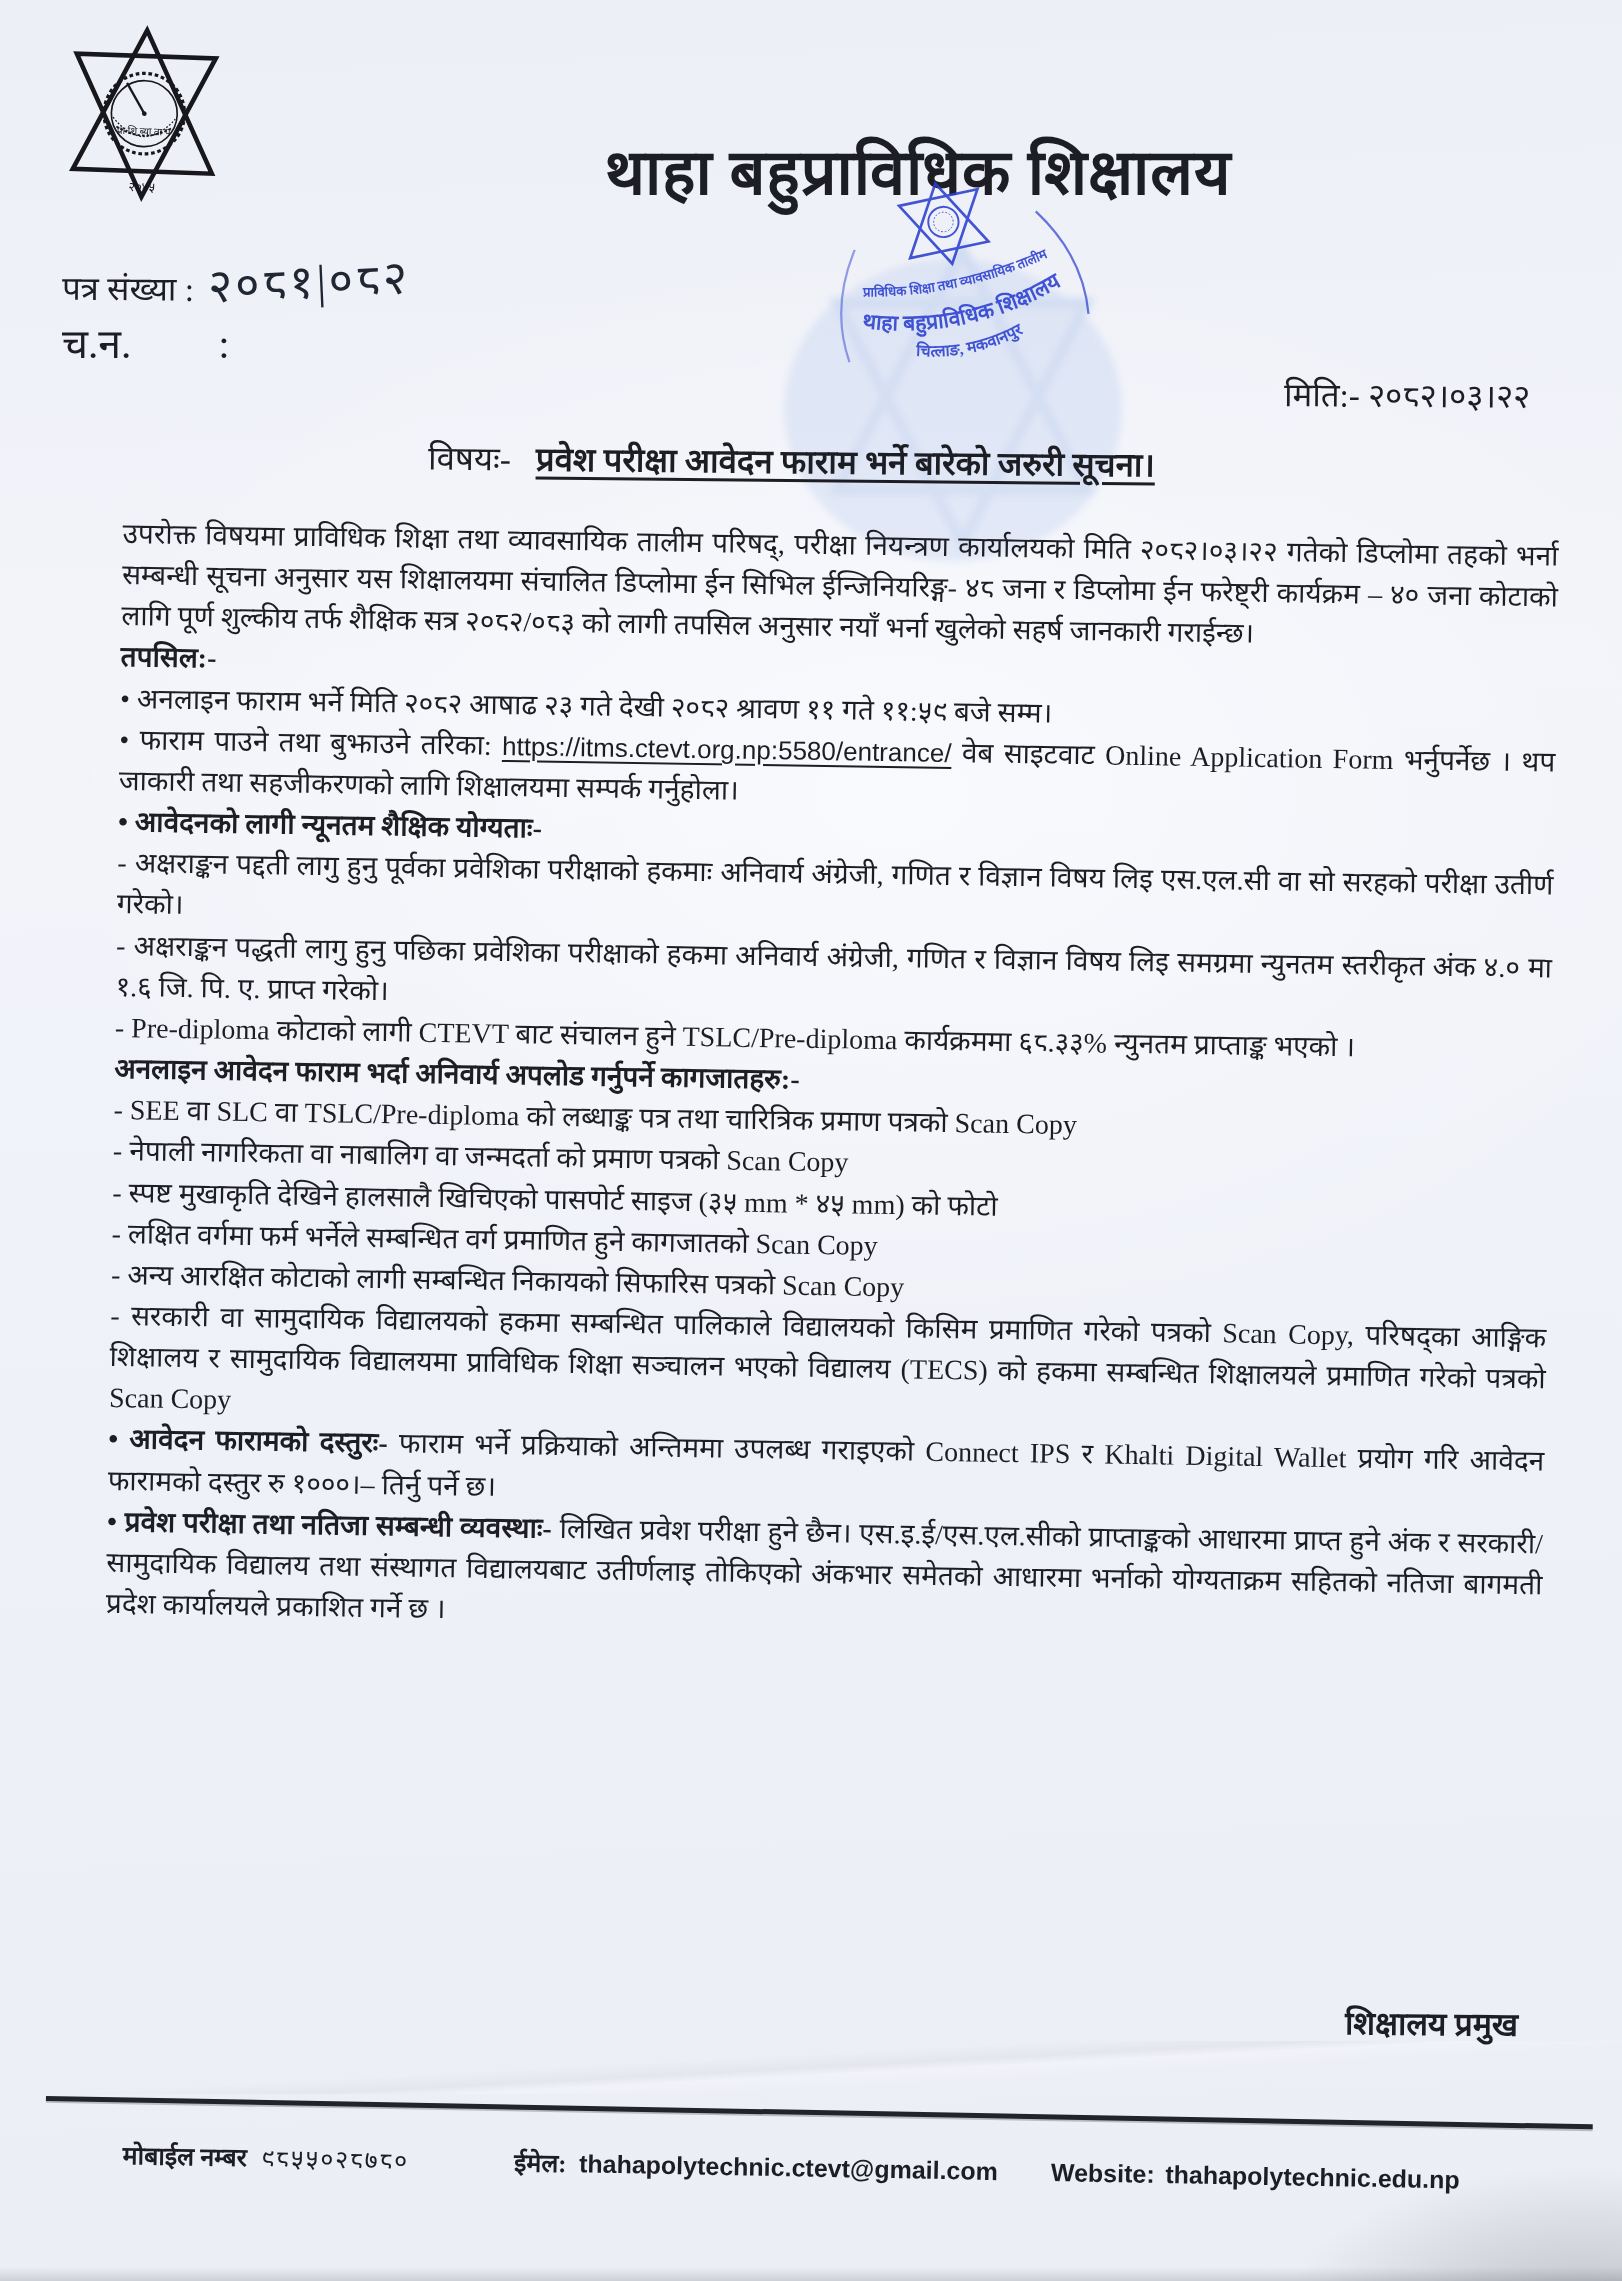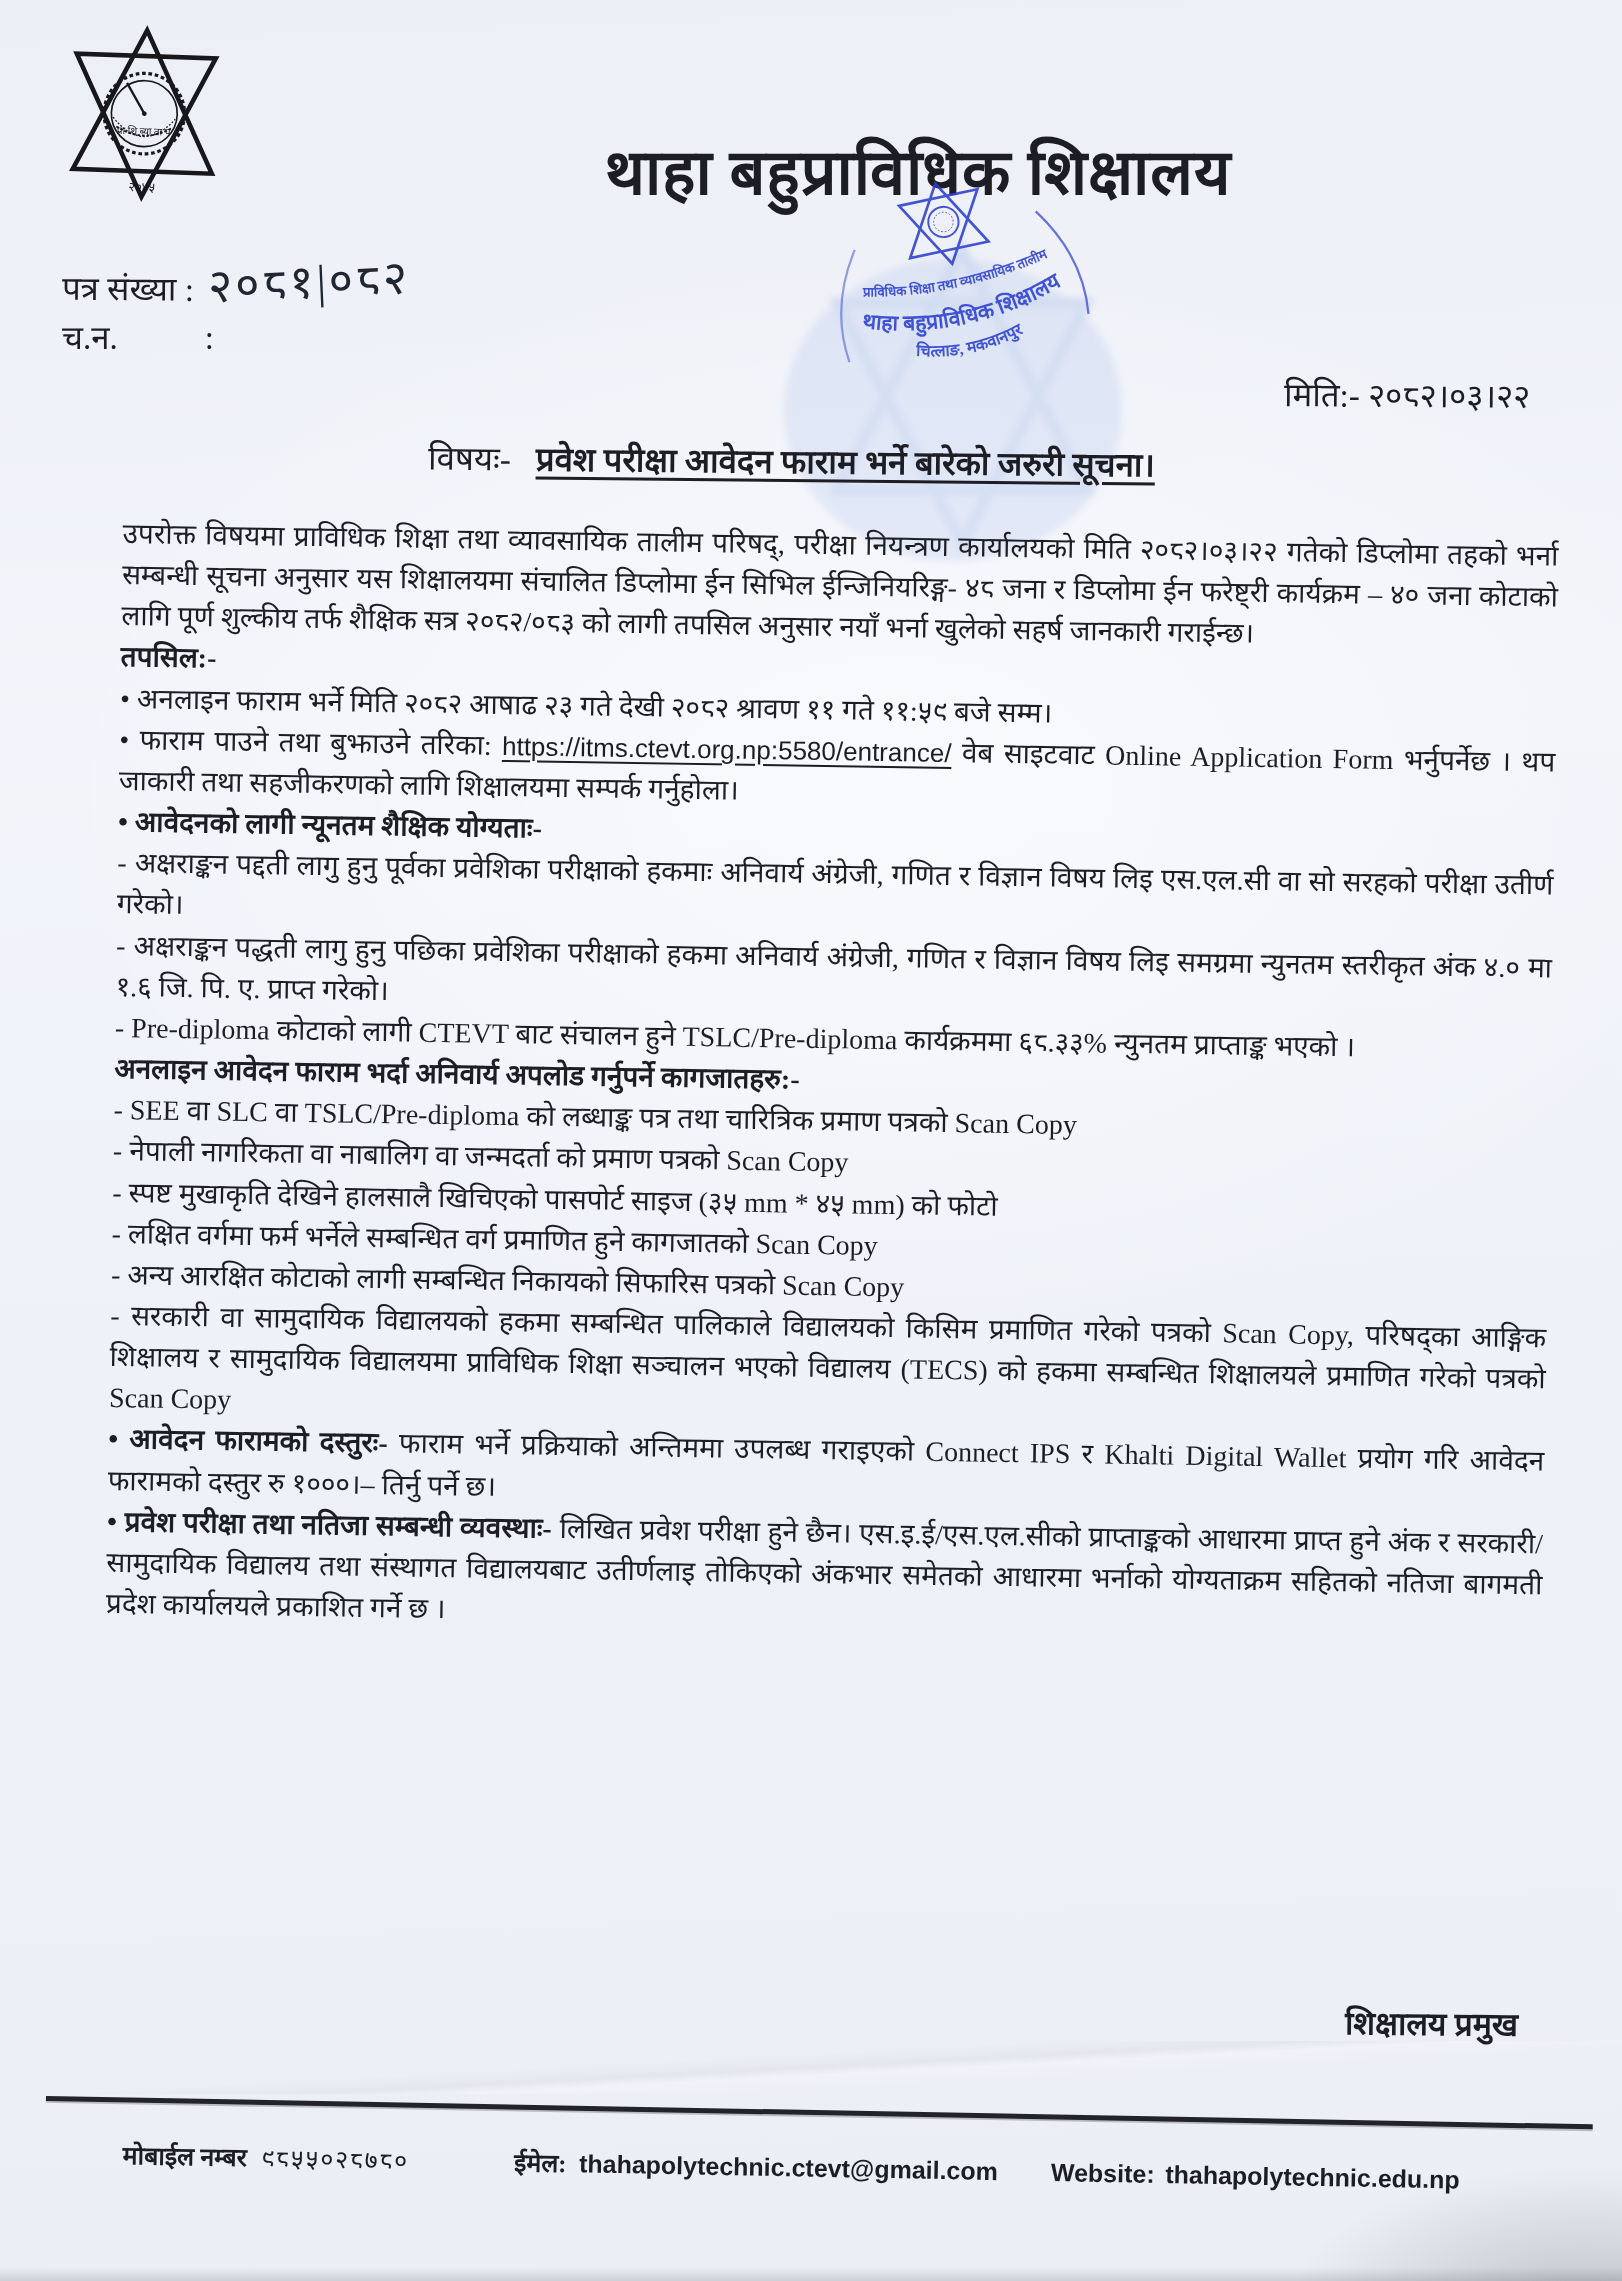--- a/index.html
+++ b/index.html
@@ -34,21 +34,21 @@
 
   
   .stamp-smudge{position:absolute;left:757px;top:223px;width:419px;height:374px;pointer-events:none;}
   .stamp{position:absolute;left:813px;top:175px;width:307px;height:307px;
     transform:rotate(-12deg);opacity:.88;pointer-events:none;}
 
   
   .ref-line{position:absolute;left:62px;top:251px;font-size:33px;transform:rotate(.4deg);white-space:nowrap;}
   .ref-value{display:inline-block;font-size:47px;letter-spacing:2.7px;margin-left:14.3px;
     transform:rotate(-3deg) translateY(-3.6px);color:#212633;}
-  .dispatch-line{position:absolute;left:62px;top:314px;font-size:33px;}
+  .dispatch-line{position:absolute;left:62px;top:314px;font-size:41px;}
   .dispatch-line .colon{display:inline-block;margin-left:87px;}
   .date-line{position:absolute;right:93px;top:372px;font-size:33px;transform:rotate(.4deg);}
 
   
   .subject-line{position:absolute;left:428px;top:438px;font-size:33px;transform:rotate(.55deg);white-space:nowrap;}
   .subject-text{font-weight:700;margin-left:25px;text-decoration:underline;text-underline-offset:6.2px;
     text-decoration-thickness:2.7px;}
 
   
   .body-block{position:absolute;left:123px;top:513px;width:1436px;

